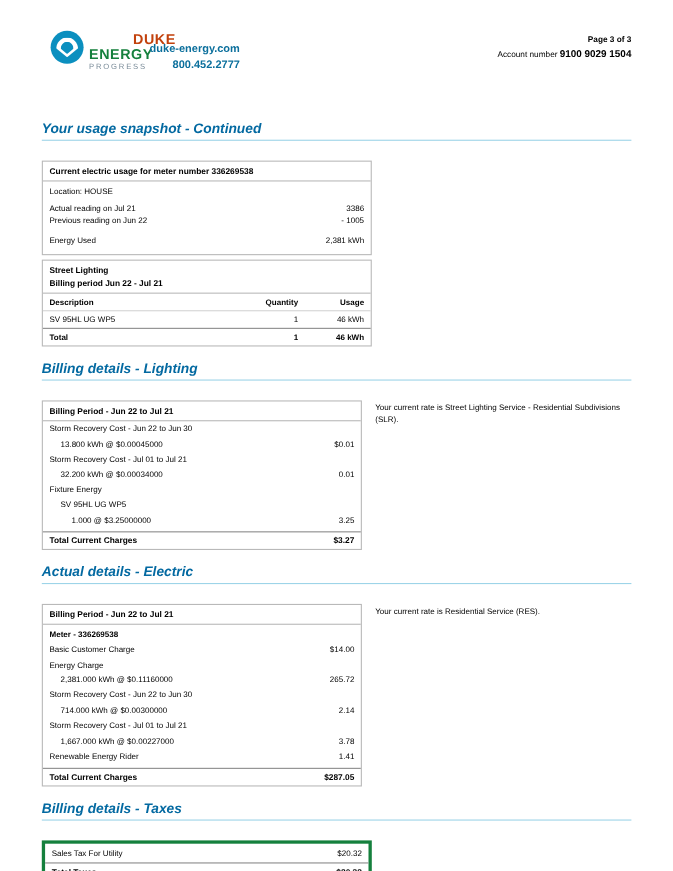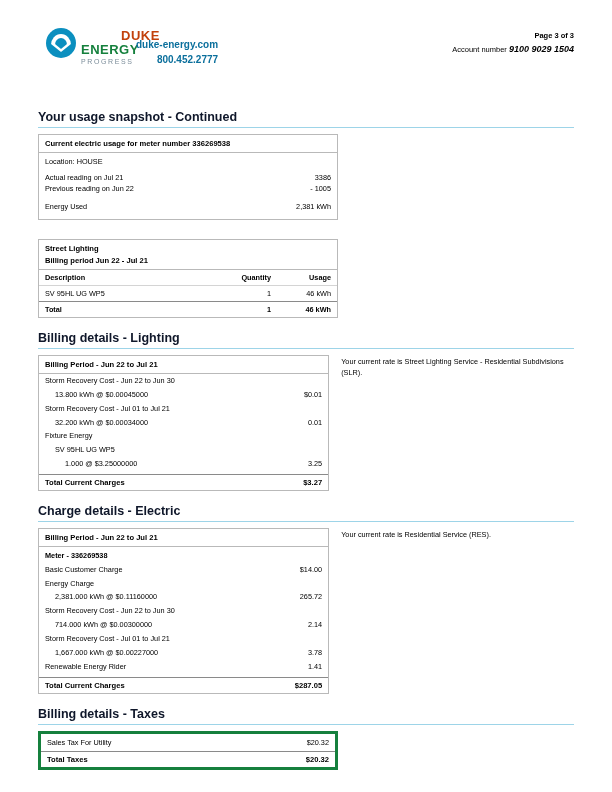--- a/index.html
+++ b/index.html
@@ -110,30 +110,31 @@
   .header-right {
     position: absolute;
     right: 0;
     top: 30px;
     text-align: right;
     font-size: 7.5px;
     line-height: 1.6;
   }
   .header-right .pageno { color: #000; font-weight: bold; }
   .header-right .acct { color: #000; }
-  .header-right .acct b { font-size: 9px; font-style: italic; }
+  .header-right .acct b { font-size: 9px; }
 
   
   .section-title {
-    color: #0f172a;
+    color: #0369a1;
     font-size: 12.5px;
     font-weight: bold;
     border-bottom: 1px solid #9dd4e8;
     padding-bottom: 3px;
-    margin-bottom: 6px;
+    margin-bottom: 18px;
+    font-style: italic;
   }
   .sec-usage { margin-top: 18px; }
   .sec-lighting { margin-top: 13px; }
   .sec-electric { margin-top: 13px; }
   .sec-taxes { margin-top: 13px; }
 
   
   .cols {
     display: flex;
     align-items: flex-start;
@@ -183,21 +184,21 @@
   .usage-line .lbl { flex: 1; }
   .usage-line .val { width: 90px; text-align: right; }
   .group-gap { height: 7px; }
 
   
   .sl-box {
     border: 1px solid #b9b9b9;
     width: 300px;
     box-sizing: border-box;
     font-size: 7.3px;
-    margin-top: 19px;
+    margin-top: 4px;
   }
   .sl-title {
     font-weight: bold;
     padding: 4px 6px 2px 6px;
     font-size: 7.6px;
   }
   .sl-period {
     font-weight: bold;
     padding: 1px 6px 4px 6px;
     font-size: 7.6px;
@@ -339,21 +340,21 @@
       </div>
 
       <div class="totrow">
         <span class="lbl">Total Current Charges</span>
         <span class="val">$3.27</span>
       </div>
     </div>
     <div class="sidenote">Your current rate is Street Lighting Service - Residential Subdivisions (SLR).</div>
   </div>
 
-  <div class="section-title sec-electric">Charge details - Electric</div>
+  <div class="section-title sec-electric">Actual details - Electric</div>
   <div class="cols">
     <div class="box">
       <div class="box-head">Billing Period - Jun 22 to Jul 21</div>
       <div class="row" style="font-weight:bold;padding-top:4px;">
         <span class="lbl">Meter - 336269538</span>
       </div>
 
       <div class="row">
         <span class="lbl">Basic Customer Charge</span>
         <span class="val">$14.00</span>

